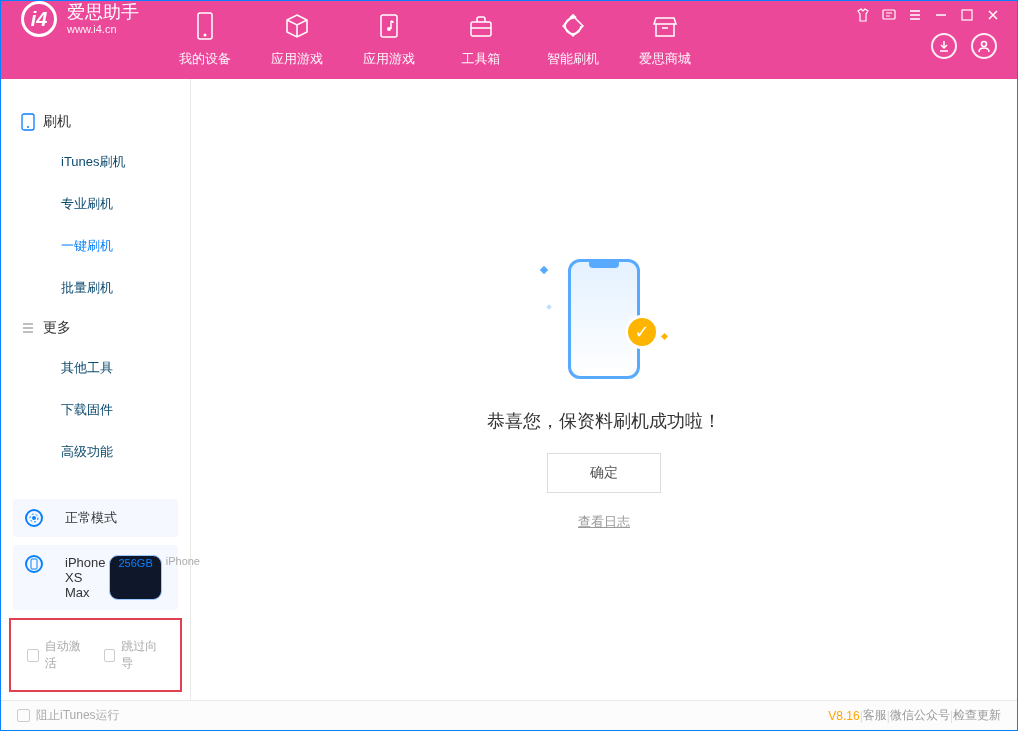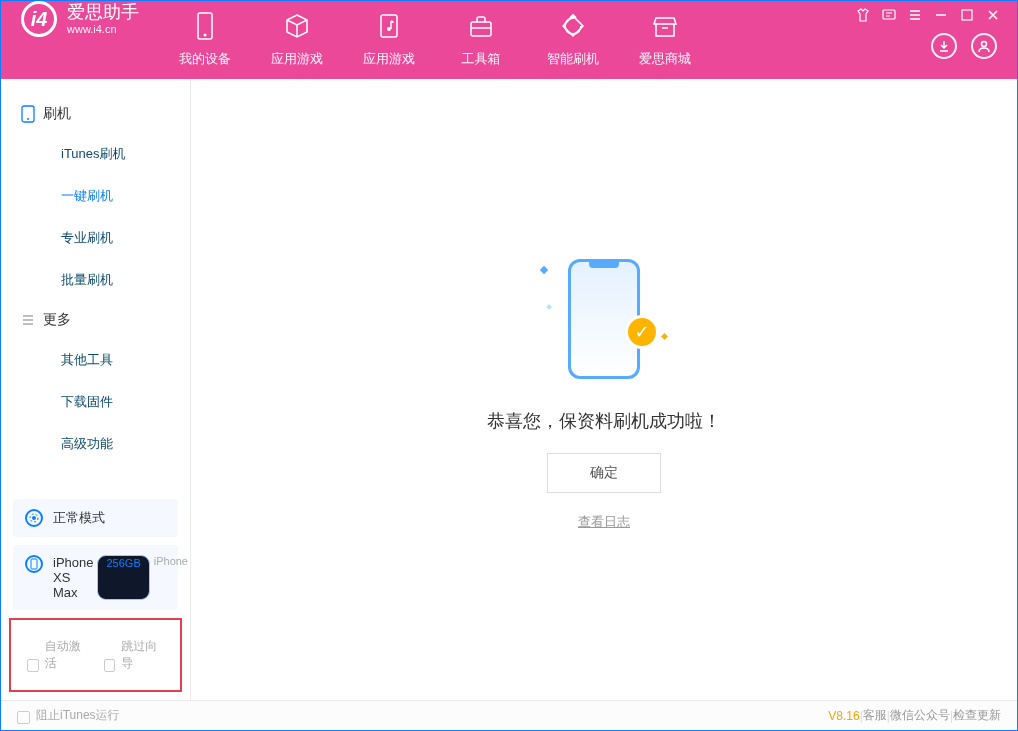--- a/index.html
+++ b/index.html
@@ -20,36 +20,36 @@
 
 .header-right { position: absolute; right: 8px; top: 0; height: 100%; display: flex; flex-direction: column; align-items: flex-end; }
 .window-controls { display: flex; gap: 10px; padding: 6px 8px 0 0; }
 .win-btn { width: 16px; height: 16px; display: flex; align-items: center; justify-content: center; color: #fff; cursor: pointer; font-size: 14px; }
 .profile-row { display: flex; gap: 14px; margin-top: 10px; padding-right: 12px; }
 .circle-btn { width: 26px; height: 26px; border: 2px solid rgba(255,255,255,.9); border-radius: 50%; display: flex; align-items: center; justify-content: center; cursor: pointer; }
 
 
 .body { flex: 1; display: flex; min-height: 0; }
 
-.sidebar { width: 190px; border-right: 1px solid #eaeaea; display: flex; flex-direction: column; padding-top: 16px; }
+.sidebar { width: 190px; border-right: 1px solid #eaeaea; display: flex; flex-direction: column; padding-top: 24px; }
 .side-group-title { display: flex; align-items: center; gap: 8px; padding: 10px 20px; font-size: 14px; color: #333; }
 .side-item { padding: 12px 20px 12px 60px; font-size: 13px; color: #0c4a6e; cursor: pointer; }
 .side-item.active { color: #0a80ff; }
 .sidebar-spacer { flex: 1; }
 
 .device-boxes { padding: 0 12px; }
-.device-box { background: #f5f9ff; border-radius: 3px; padding: 10px 12px; margin-bottom: 8px; display: flex; align-items: center; gap: 10px; font-size: 13px; color: #333; }
+.device-box { background: #f5f9ff; border-radius: 3px; padding: 10px 12px; margin-bottom: 8px; display: flex; align-items: center; gap: 22px; font-size: 13px; color: #333; }
 .device-box .mini-icon { width: 18px; height: 18px; border-radius: 50%; border: 2px solid #0a80ff; display: flex; align-items: center; justify-content: center; font-size: 10px; color: #0a80ff; flex-shrink: 0; }
 .device-info { display: flex; gap: 4px; }
 .device-name { font-weight: 500; }
 .storage-badge { font-size: 11px; color: #0a80ff; border: 1px solid #9cc9ff; border-radius: 9px; padding: 1px 8px; width: fit-content; background: #0f172a; }
 .device-type { font-size: 11px; color: #aaa; }
 
 .checkbox-row { display: flex; gap: 16px; padding: 18px 16px; border: 2px solid #e04050; margin: 0 8px 8px 8px; }
-.chk-item { display: flex; align-items: flex-end; gap: 6px; font-size: 12px; color: #aaa; }
+.chk-item { display: flex; align-items: center; gap: 6px; font-size: 12px; color: #aaa; }
 .chk-box { width: 13px; height: 13px; border: 1px solid #ccc; border-radius: 2px; }
 
 .content { flex: 1; display: flex; flex-direction: column; align-items: center; justify-content: center; gap: 20px; }
 .illustration { width: 130px; height: 140px; position: relative; display: flex; align-items: center; justify-content: center; }
 .phone-outline { width: 72px; height: 120px; border: 3px solid #58aaff; border-radius: 12px; background: linear-gradient(180deg,#e4f1ff 0%, #fff 100%); position: relative; }
 .phone-notch { position: absolute; top: 0; left: 50%; transform: translateX(-50%); width: 30px; height: 6px; background: #58aaff; border-radius: 0 0 4px 4px; }
 .check-badge { position: absolute; right: 10px; bottom: 40px; width: 34px; height: 34px; border-radius: 50%; background: #ffb400; display: flex; align-items: center; justify-content: center; color: #fff; font-size: 18px; border: 3px solid #fff; }
 .spark { position: absolute; width: 6px; height: 6px; background: #58aaff; transform: rotate(45deg); }
 .spark.s1 { top: 18px; left: 2px; }
 .spark.s2 { bottom: 50px; right: 2px; background: #ffb400; width: 5px; height: 5px; }
@@ -193,22 +193,22 @@
   <div class="sidebar">
 
     <div class="side-group-title">
       <svg width="14" height="18" viewBox="0 0 14 18">
           <rect x="1" y="1" width="12" height="16" rx="2" fill="none" stroke="#0a80ff" stroke-width="1.3"></rect>
           <circle cx="7" cy="14" r="1" fill="#0a80ff"></circle>
         </svg>
       <span>刷机</span>
     </div>
     <div class="side-item">iTunes刷机</div>
+    <div class="side-item">专业刷机</div>
     <div class="side-item active">一键刷机</div>
-    <div class="side-item">专业刷机</div>
     <div class="side-item">批量刷机</div>
 
     <div class="side-group-title">
       <svg width="14" height="14" viewBox="0 0 14 14">
           <path d="M2 3 L12 3 M2 7 L12 7 M2 11 L12 11" stroke="#aaa" stroke-width="1.3"></path>
         </svg>
       <span>更多</span>
     </div>
     <div class="side-item">其他工具</div>
     <div class="side-item">下载固件</div>

